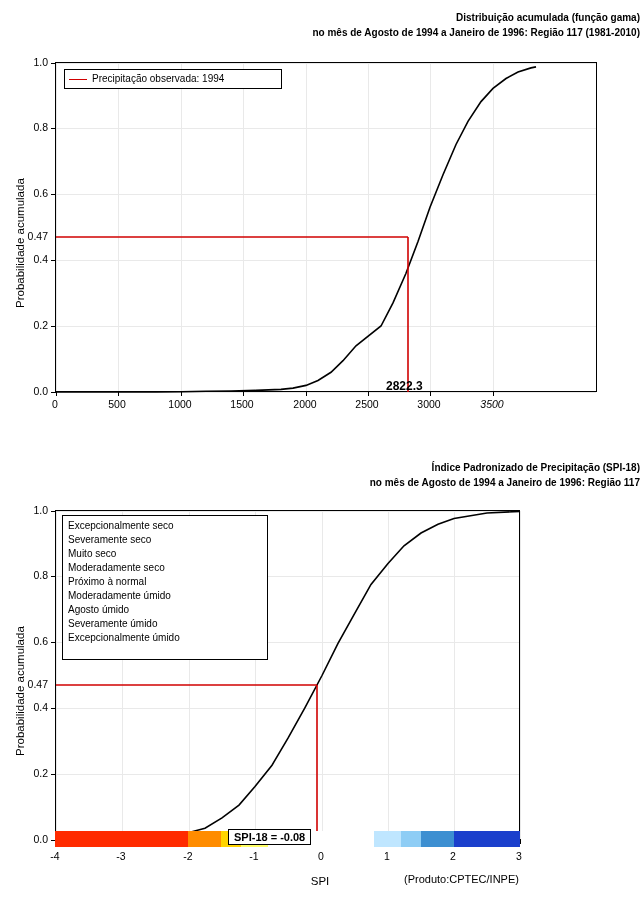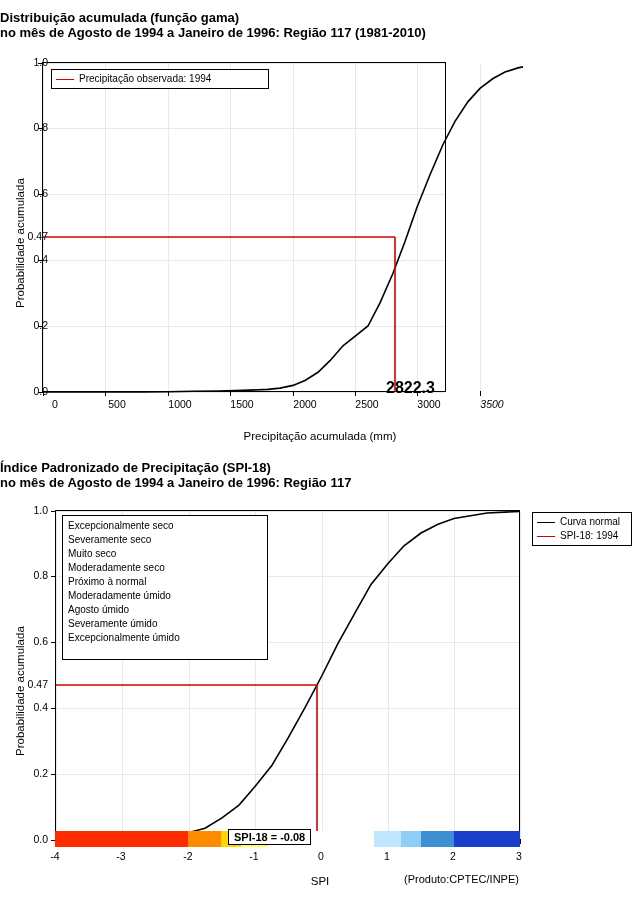--- a/index.html
+++ b/index.html
@@ -9,22 +9,22 @@
     font-family:"Liberation Sans", sans-serif;
     color:#000;
     overflow:hidden;
     position:relative;
   }
   .panel{position:absolute;left:0;width:640px;}
   #panel-top{top:0;height:450px;}
   #panel-bottom{top:450px;height:450px;}
 
   .title{
-    text-align:left;
-    font-size:13px;
+    text-align:right;
+    font-size:10px;
     font-weight:bold;
     line-height:15px;
   }
   .title .l2{display:block;}
 
   .plotbox{
     position:absolute;
     border:1px solid #000;
     background:#fff;
     box-sizing:border-box;
@@ -69,21 +69,21 @@
     display:flex;align-items:center;
     font-size:10px;line-height:12px;height:12px;
   }
   .legend .linekey{
     width:18px;height:0;border-top:1.6px solid #d00000;margin-right:5px;flex:0 0 18px;
   }
   .legend .linekey.black{border-top-color:#000;}
 
   .label-val{
     position:absolute;
-    font-size:16px;
+    font-size:12px;
     white-space:nowrap;
     text-align:center;
   }
   .redlabel{font-size:10.5px;}
 
   .bar{
     position:absolute;
     height:16px;
     display:flex;
   }
@@ -116,21 +116,21 @@
 </head>
 <body>
 
 <div class="panel" id="panel-top">
 
   <div class="title" style="top:10px;left:0;width:640px;position:absolute;">
     <span>Distribuição acumulada (função gama)</span>
     <span class="l2">no mês de Agosto de 1994 a Janeiro de 1996: Região 117 (1981-2010)</span>
   </div>
 
-  <div class="plotbox" id="top-plot" style="left:42px;top:62px;width:404px;height:330px;">
+  <div class="plotbox" id="top-plot" style="left:55px;top:62px;width:542px;height:330px;">
 
     <div class="grid-line h" style="top:329px;"></div>
     <div class="grid-line h" style="top:263px;"></div>
     <div class="grid-line h" style="top:197px;"></div>
     <div class="grid-line h" style="top:131px;"></div>
     <div class="grid-line h" style="top:65px;"></div>
     <div class="grid-line h" style="top:0px;"></div>
 
     <div class="grid-line v" style="left:0px;"></div>
     <div class="grid-line v" style="left:62px;"></div>
@@ -186,21 +186,20 @@
   <div class="ticklabel x" style="left:117px;top:398px;">500</div>
   <div class="ticklabel x" style="left:180px;top:398px;">1000</div>
   <div class="ticklabel x" style="left:242px;top:398px;">1500</div>
   <div class="ticklabel x" style="left:305px;top:398px;">2000</div>
   <div class="ticklabel x" style="left:367px;top:398px;">2500</div>
   <div class="ticklabel x" style="left:429px;top:398px;">3000</div>
   <div class="ticklabel x" style="left:492px;top:398px;font-style:italic;">3500</div>
 
   <div class="label-val" style="left:386px;top:379px;font-weight:bold;">2822.3</div>
 
-  <div class="axis-title" style="left:0;top:430px;width:640px;">Precipitação acumulada (mm)</div>
   <div class="axis-title ylab" style="left:14px;top:308px;">Probabilidade acumulada</div>
 </div>
 
 <div class="panel" id="panel-bottom">
 
   <div class="title" style="top:10px;left:0;width:640px;position:absolute;">
     <span>Índice Padronizado de Precipitação (SPI-18)</span>
     <span class="l2">no mês de Agosto de 1994 a Janeiro de 1996: Região 117</span>
   </div>
 
@@ -312,23 +311,13 @@
   <div class="ticklabel x" style="left:321px;top:400px;">0</div>
   <div class="ticklabel x" style="left:387px;top:400px;">1</div>
   <div class="ticklabel x" style="left:453px;top:400px;">2</div>
   <div class="ticklabel x" style="left:519px;top:400px;">3</div>
 
   <div class="axis-title" style="left:0;top:425px;width:640px;">SPI</div>
   <div class="axis-title ylab" style="left:14px;top:306px;">Probabilidade acumulada</div>
 
   <div class="produto" style="left:404px;top:423px;">(Produto:CPTEC/INPE)</div>
 
-  <div class="legend" style="left:532px;top:62px;width:100px;">
-    <div class="row" style="height:auto;align-items:flex-start;">
-      <span class="linekey black" style="margin-top:6px;"></span>
-      <span style="line-height:11px;">Curva normal</span>
-    </div>
-    <div class="row" style="margin-top:3px;">
-      <span class="linekey"></span>
-      <span>SPI-18: 1994</span>
-    </div>
-  </div>
 </div>
 
 </body></html>

